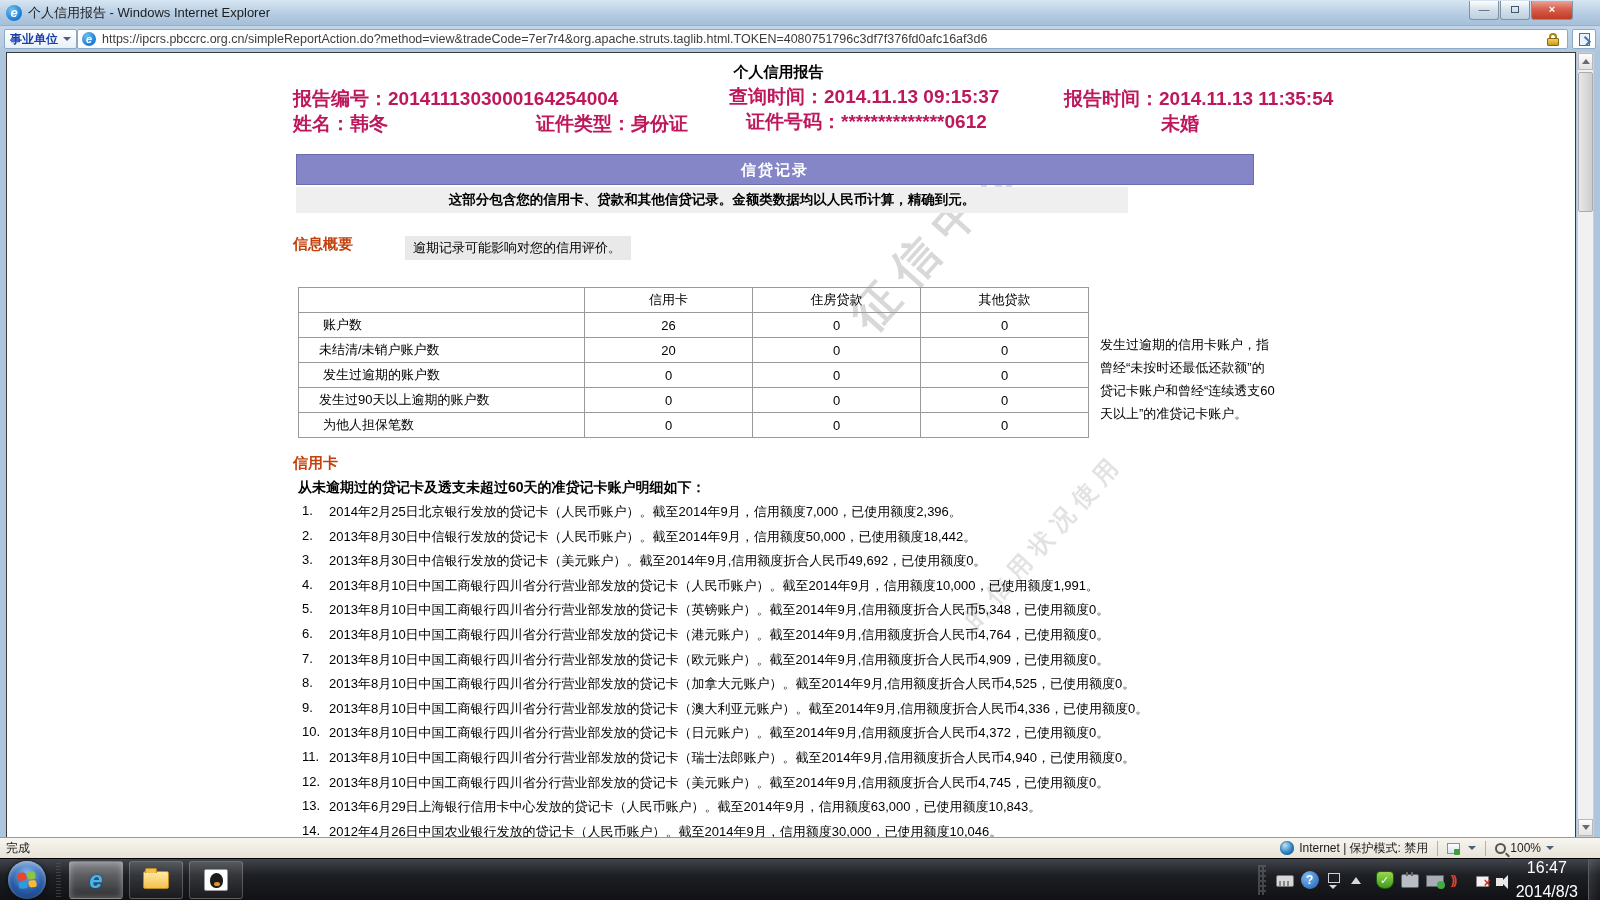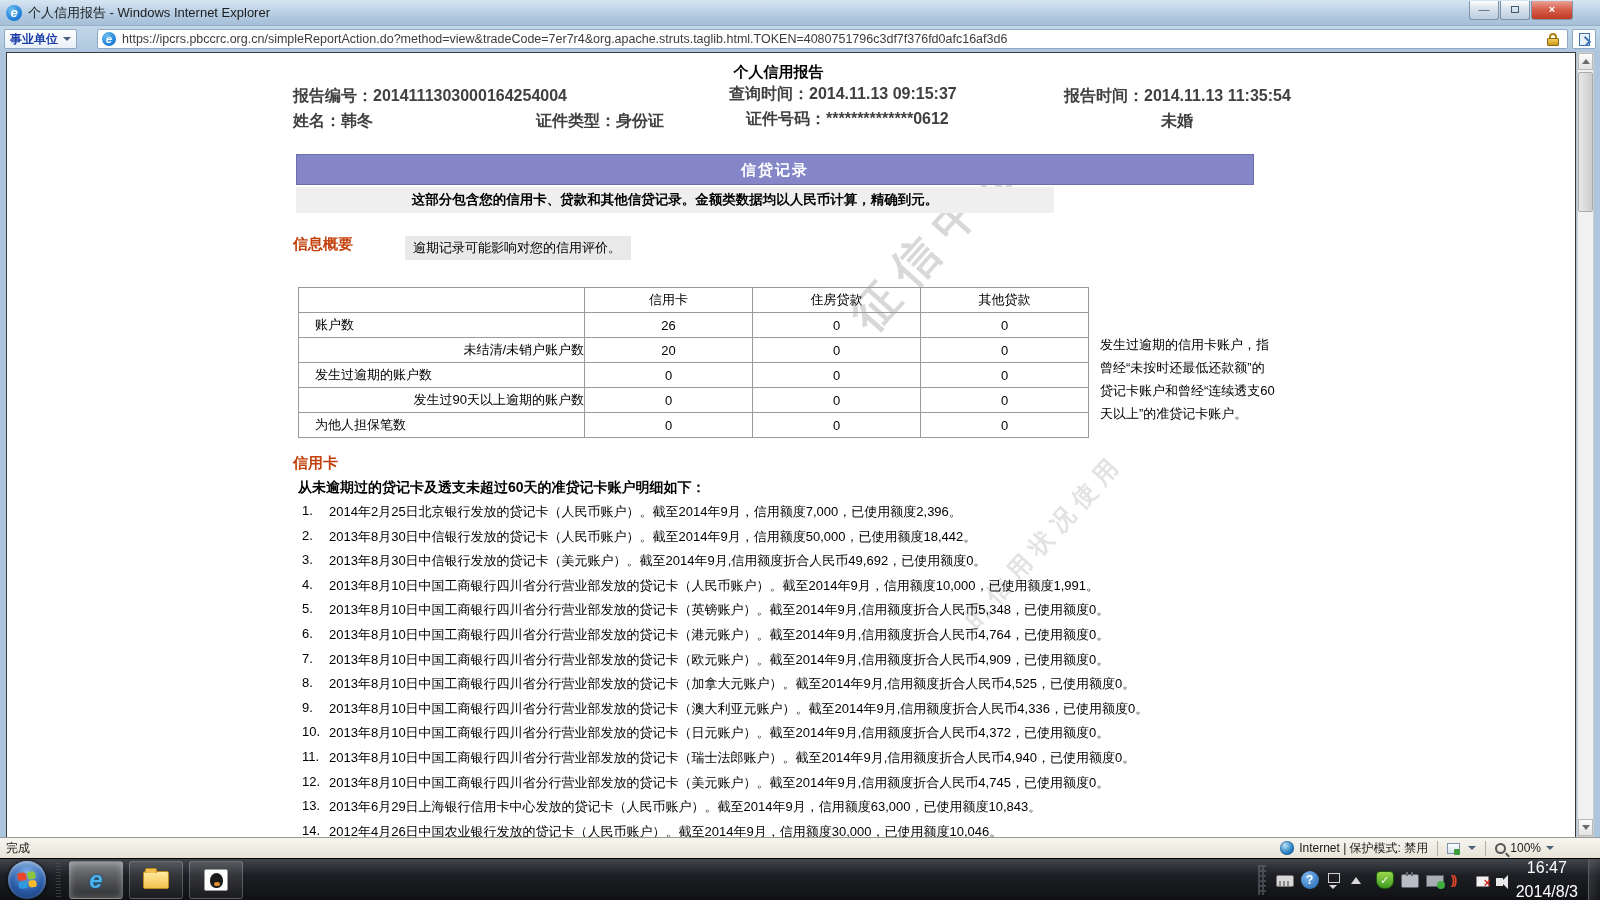--- a/index.html
+++ b/index.html
@@ -23,55 +23,55 @@
     border-radius:0 0 3px 3px; margin-left:1px; }
   .wbtn.close { width:42px; background:linear-gradient(#eba198,#d8604d 45%,#c03a24);
     color:#fff; font-weight:bold; }
   .wbtn .sq { display:inline-block; width:8px; height:7px; border:1px solid #44586c; margin-top:5px; }
 
   
   .addressbar { position:absolute; top:26px; left:0; width:1600px; height:26px;
     background:linear-gradient(#c3d6e8,#aec7de); display:flex; align-items:center; padding:0 4px; }
   .zonebtn { height:20px; background:linear-gradient(#ffffff,#e8f0f8); border:1px solid #8fa9c4;
     border-radius:2px; color:#1c3fa8; font-size:12px; font-weight:bold;
-    display:flex; align-items:center; padding:0 5px; margin-right:20px; flex:none; }
+    display:flex; align-items:center; padding:0 5px; margin-right:0; flex:none; }
   .caret { width:0; height:0; border-left:4px solid transparent; border-right:4px solid transparent;
     border-top:4px solid #4a607a; margin-left:5px; }
   .urlfield { height:20px; flex:1; background:#fff; border:1px solid #8fa9c4; border-radius:2px;
     display:flex; align-items:center; padding:0 4px; overflow:hidden; }
   .urlfield .url { font-size:12.5px; color:#3c3c3c; white-space:nowrap; overflow:hidden; flex:1; }
   .lock { width:12px; height:13px; position:relative; margin:0 4px; flex:none; }
   .lock .body { position:absolute; bottom:0; width:12px; height:8px; background:linear-gradient(#f5cf5a,#c99a1c); border:1px solid #8a6a10; border-radius:1px; }
   .lock .shackle { position:absolute; top:0; left:2px; width:8px; height:7px; border:2px solid #a98418; border-bottom:none; border-radius:5px 5px 0 0; }
   .compatbtn { width:24px; height:20px; border:1px solid #8fa9c4; border-radius:2px; background:#fff;
     margin-left:4px; display:flex; align-items:center; justify-content:center; flex:none; }
   .compat-glyph { width:11px; height:13px; border:1px solid #3e74b4; position:relative; background:#eaf2fb; }
   .compat-glyph:after { content:""; position:absolute; left:2px; top:4px; width:6px; height:4px; border-top:2px solid #3e74b4; border-right:2px solid #3e74b4; transform:rotate(45deg); }
 
   
   .page { position:absolute; top:52px; left:6px; width:1570px; height:785px;
     background:#fff; border:1px solid #3a3a3a; border-bottom:none; overflow:hidden; }
   .abs { position:absolute; white-space:nowrap; }
   .b { font-weight:bold; }
-  .page .hdr { font-size:16px; color:#404040; font-weight:bold; }
+  .page .hdr { font-size:19px; color:#be185d; font-weight:bold; }
   .r-title { left:284px; top:10px; width:975px; text-align:center; font-size:15px; font-weight:bold; }
 
   .banner { left:289px; top:101px; width:958px; height:31px; background:#8486c8;
     border:1px solid #6b6db0; color:#fff; font-size:15px; font-weight:bold;
     text-align:center; line-height:30px; letter-spacing:2px; }
-  .bannernote { left:289px; top:134px; width:758px; height:26px; background:#efefef;
+  .bannernote { left:289px; top:134px; width:832px; height:26px; background:#efefef;
     color:#000; font-size:13.5px; font-weight:bold; text-align:center; line-height:26px; }
 
   .sec-h { font-size:15px; font-weight:bold; color:#c2410c; }
   .graynote { background:#e9e9e9; font-size:13px; padding:3px 10px 3px 8px; }
 
   table.summary { position:absolute; left:291px; top:234px; width:790px; border-collapse:collapse; table-layout:fixed; }
   table.summary td, table.summary th { border:1px solid #9a9a9a; height:25px; font-size:13px; font-weight:normal; color:#000; }
-  table.summary td.lbl { text-align:left; padding-left:16px; }
-  table.summary td.lbl.ind { padding-left:20px;text-align:right; }
+  table.summary td.lbl { text-align:left; padding-left:24px; }
+  table.summary td.lbl.ind { padding-left:20px; }
   table.summary td.val, table.summary th { text-align:center; }
 
   .sidenote { left:1093px; top:280px; width:176px; font-size:13px; line-height:23px; white-space:normal; }
 
   .cc-list { position:absolute; left:295px; top:450px; width:1262px; }
   .cc-item { display:flex; height:24.6px; align-items:flex-start; font-size:13px; color:#000; }
   .cc-item .num { width:27px; flex:none; }
   .cc-item .txt { white-space:nowrap; }
 
   .wm { position:absolute; color:#b9b9b9; opacity:.55; pointer-events:none; font-weight:bold; }

